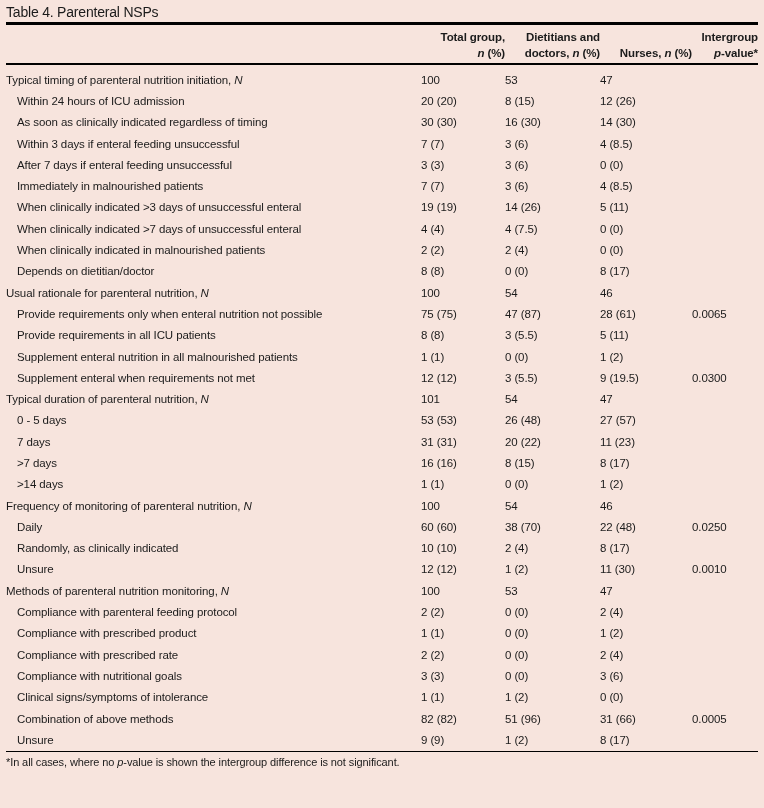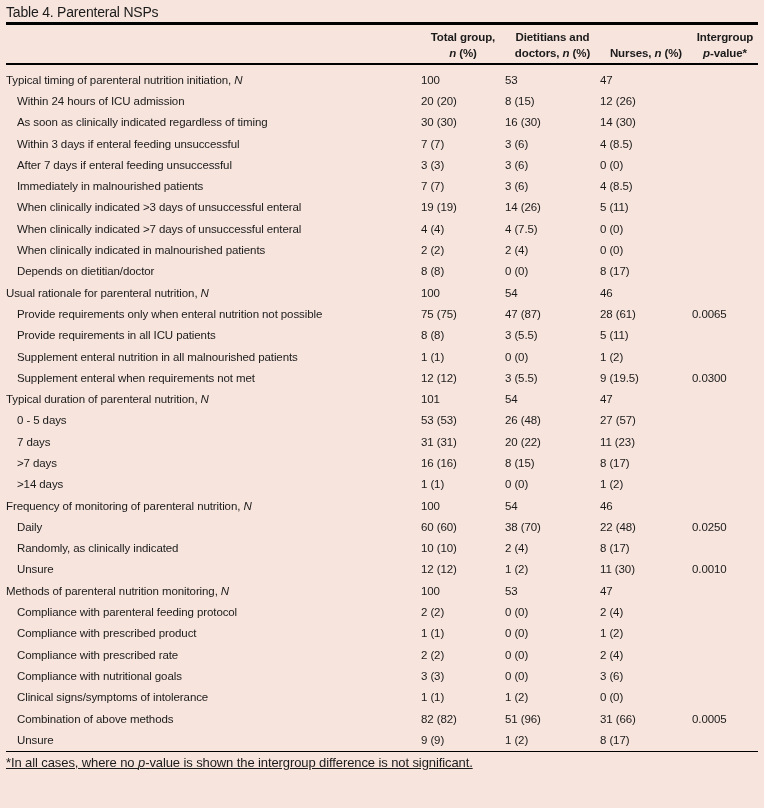--- a/index.html
+++ b/index.html
@@ -32,21 +32,21 @@
     width: 100%;
     border-collapse: collapse;
     table-layout: fixed;
   }
   col.c-label  { width: 415px; }
   col.c-total  { width: 84px; }
   col.c-dd     { width: 95px; }
   col.c-nurses { width: 92px; }
   col.c-p      { width: 66px; }
   thead th {
-    text-align: center;
+    text-align: right;
     font-weight: bold;
     font-size: 11.5px;
     letter-spacing: -0.1px;
     vertical-align: bottom;
     padding: 4px 0 2px 0;
     border-bottom: 2px solid #000;
     margin-left: 48px;
   }
   thead th .hl {
     height: 16px;
@@ -60,25 +60,24 @@
     padding: 0;
     vertical-align: middle;
     white-space: nowrap;
     overflow: hidden;
   }
   tbody tr:first-child td { padding-top: 4px; }
   tbody tr:last-child td { border-bottom: 1px solid #000; }
   td.lbl { padding-left: 0; }
   td.lbl.ind { padding-left: 11px; }
   .footnote {
-    font-size: 13px;
+    font-size: 11px;
     letter-spacing: -0.1px;
     padding-top: 5px;
     line-height: 11px;
-    text-decoration: underline;
   }
   i { font-style: italic; }
 </style>
 </head>
 <body>
 
 <div class="wrap">
   <div class="title">Table 4. Parenteral NSPs</div>
   <div class="rule-thick"></div>
   <table class="nsp">

